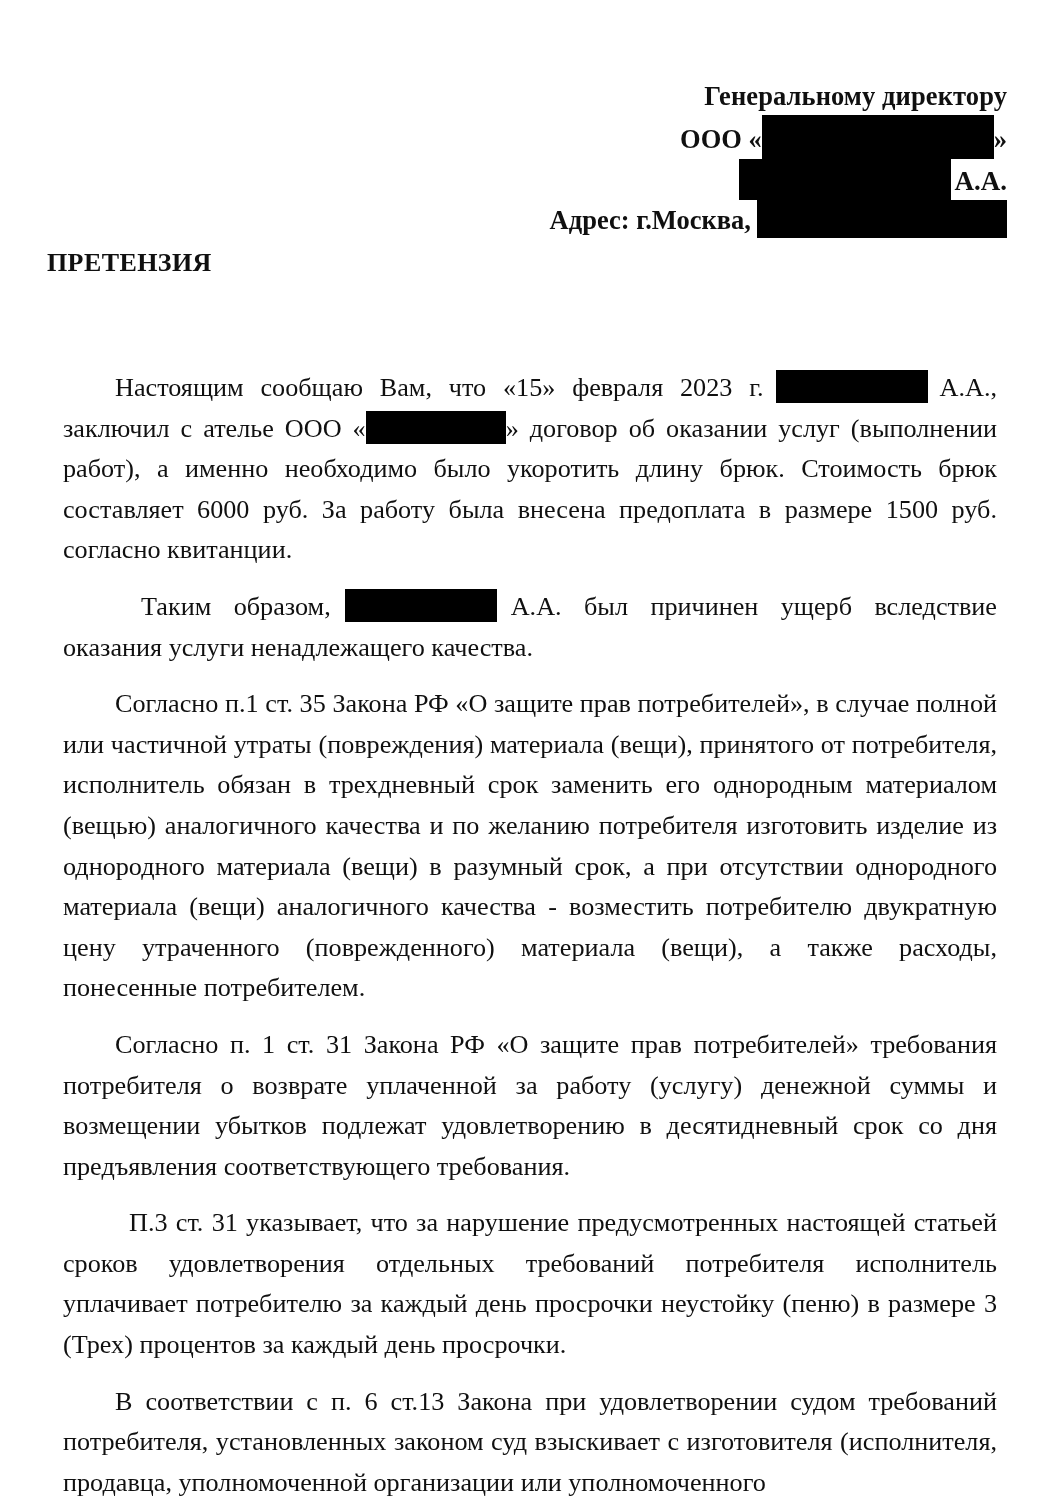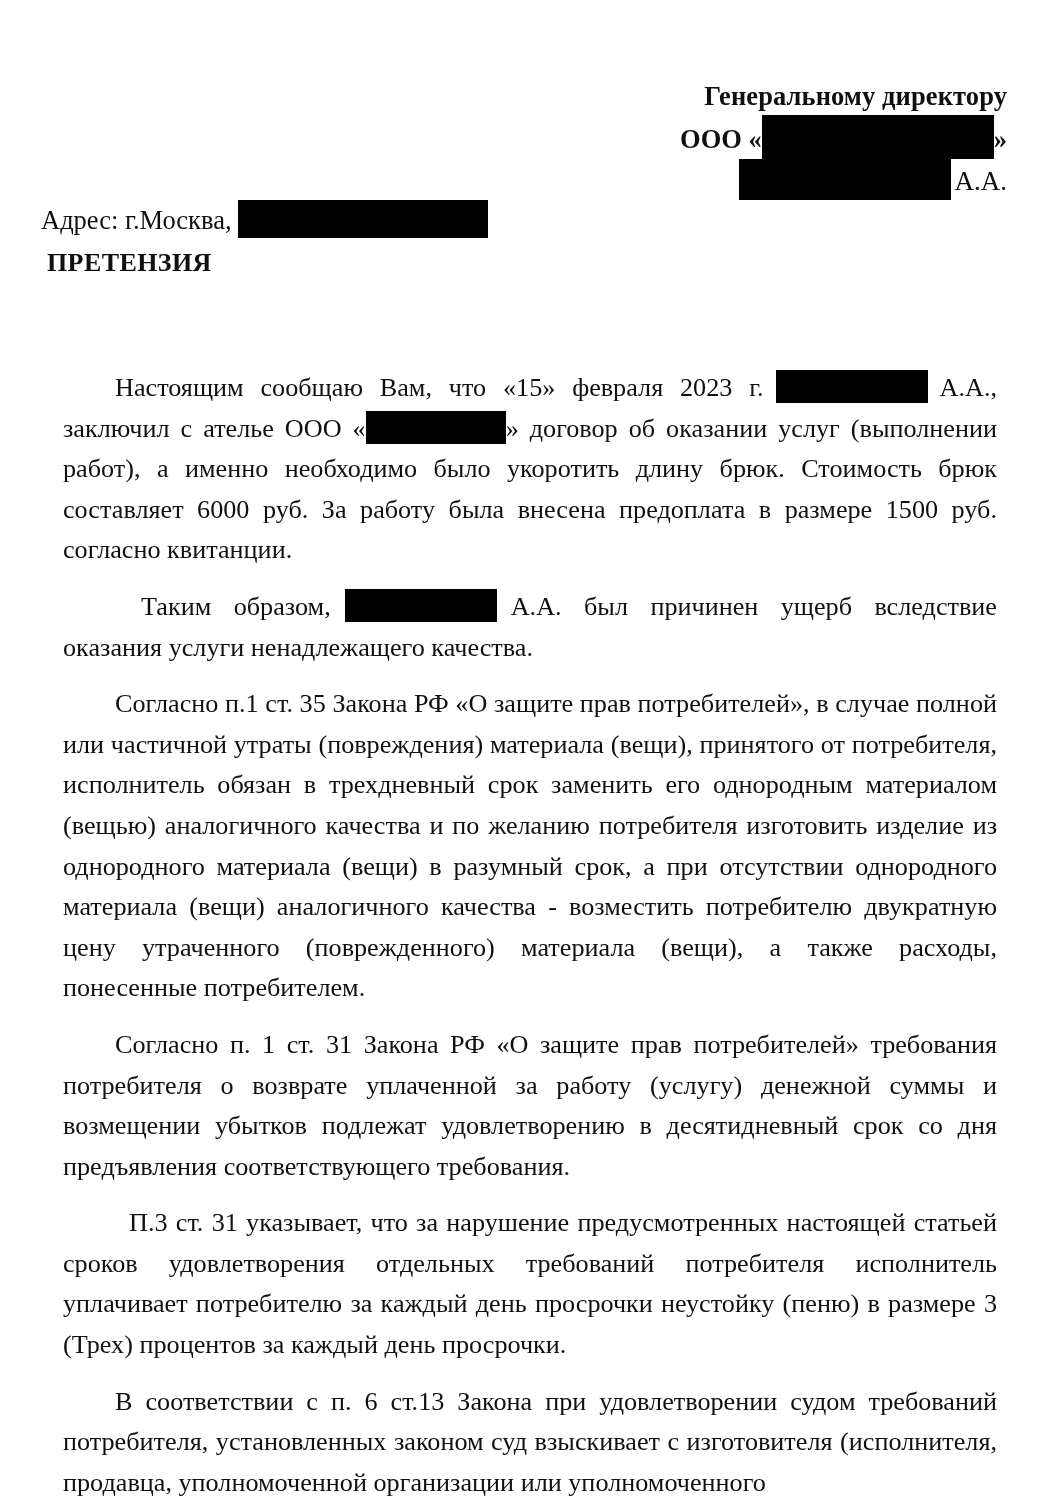--- a/index.html
+++ b/index.html
@@ -30,20 +30,21 @@
     left: 41px;
     top: 78px;
     width: 966px;
     text-align: right;
   }
   .hdr-line {
     font-size: 26.5px;
     line-height: 37px;
     white-space: nowrap;
     position: relative;
+    font-weight: bold;
   }
   .hdr-line.bold { font-weight: bold; }
   .hdr-line.l1 { letter-spacing: 0.1px; }
   .hdr-line.l4 {
     text-align: center;
     padding-right: 0px;
   }
 
   
   .title-wrap {
@@ -103,21 +104,21 @@
     </div>
 
     <div class="hdr-line bold l2">
       <span>ООО «</span><span class="inline-redact" style="width:232px;height:44px;vertical-align:-11px;margin:0 0 0 0;"></span><span>»</span>
     </div>
 
     <div class="hdr-line l3" style="font-size:27px;">
       <span class="inline-redact" style="width:212px;height:41px;vertical-align:-10px;margin-right:4px;"></span><span>А.А.</span>
     </div>
 
-    <div class="hdr-line l4" style="font-size:26.5px;text-align:left;padding-right:0;">
+    <div class="hdr-line l4" style="font-size:26.5px;text-align:right;padding-right:0;">
       <span>Адрес: г.Москва,</span><span class="inline-redact" style="width:250px;height:38px;vertical-align:-9px;margin-left:6px;margin-right:0;"></span>
     </div>
   </div>
 
   <div class="title-wrap">
     <div class="doc-title">ПРЕТЕНЗИЯ</div>
   </div>
 
   <div class="body-block">
 

